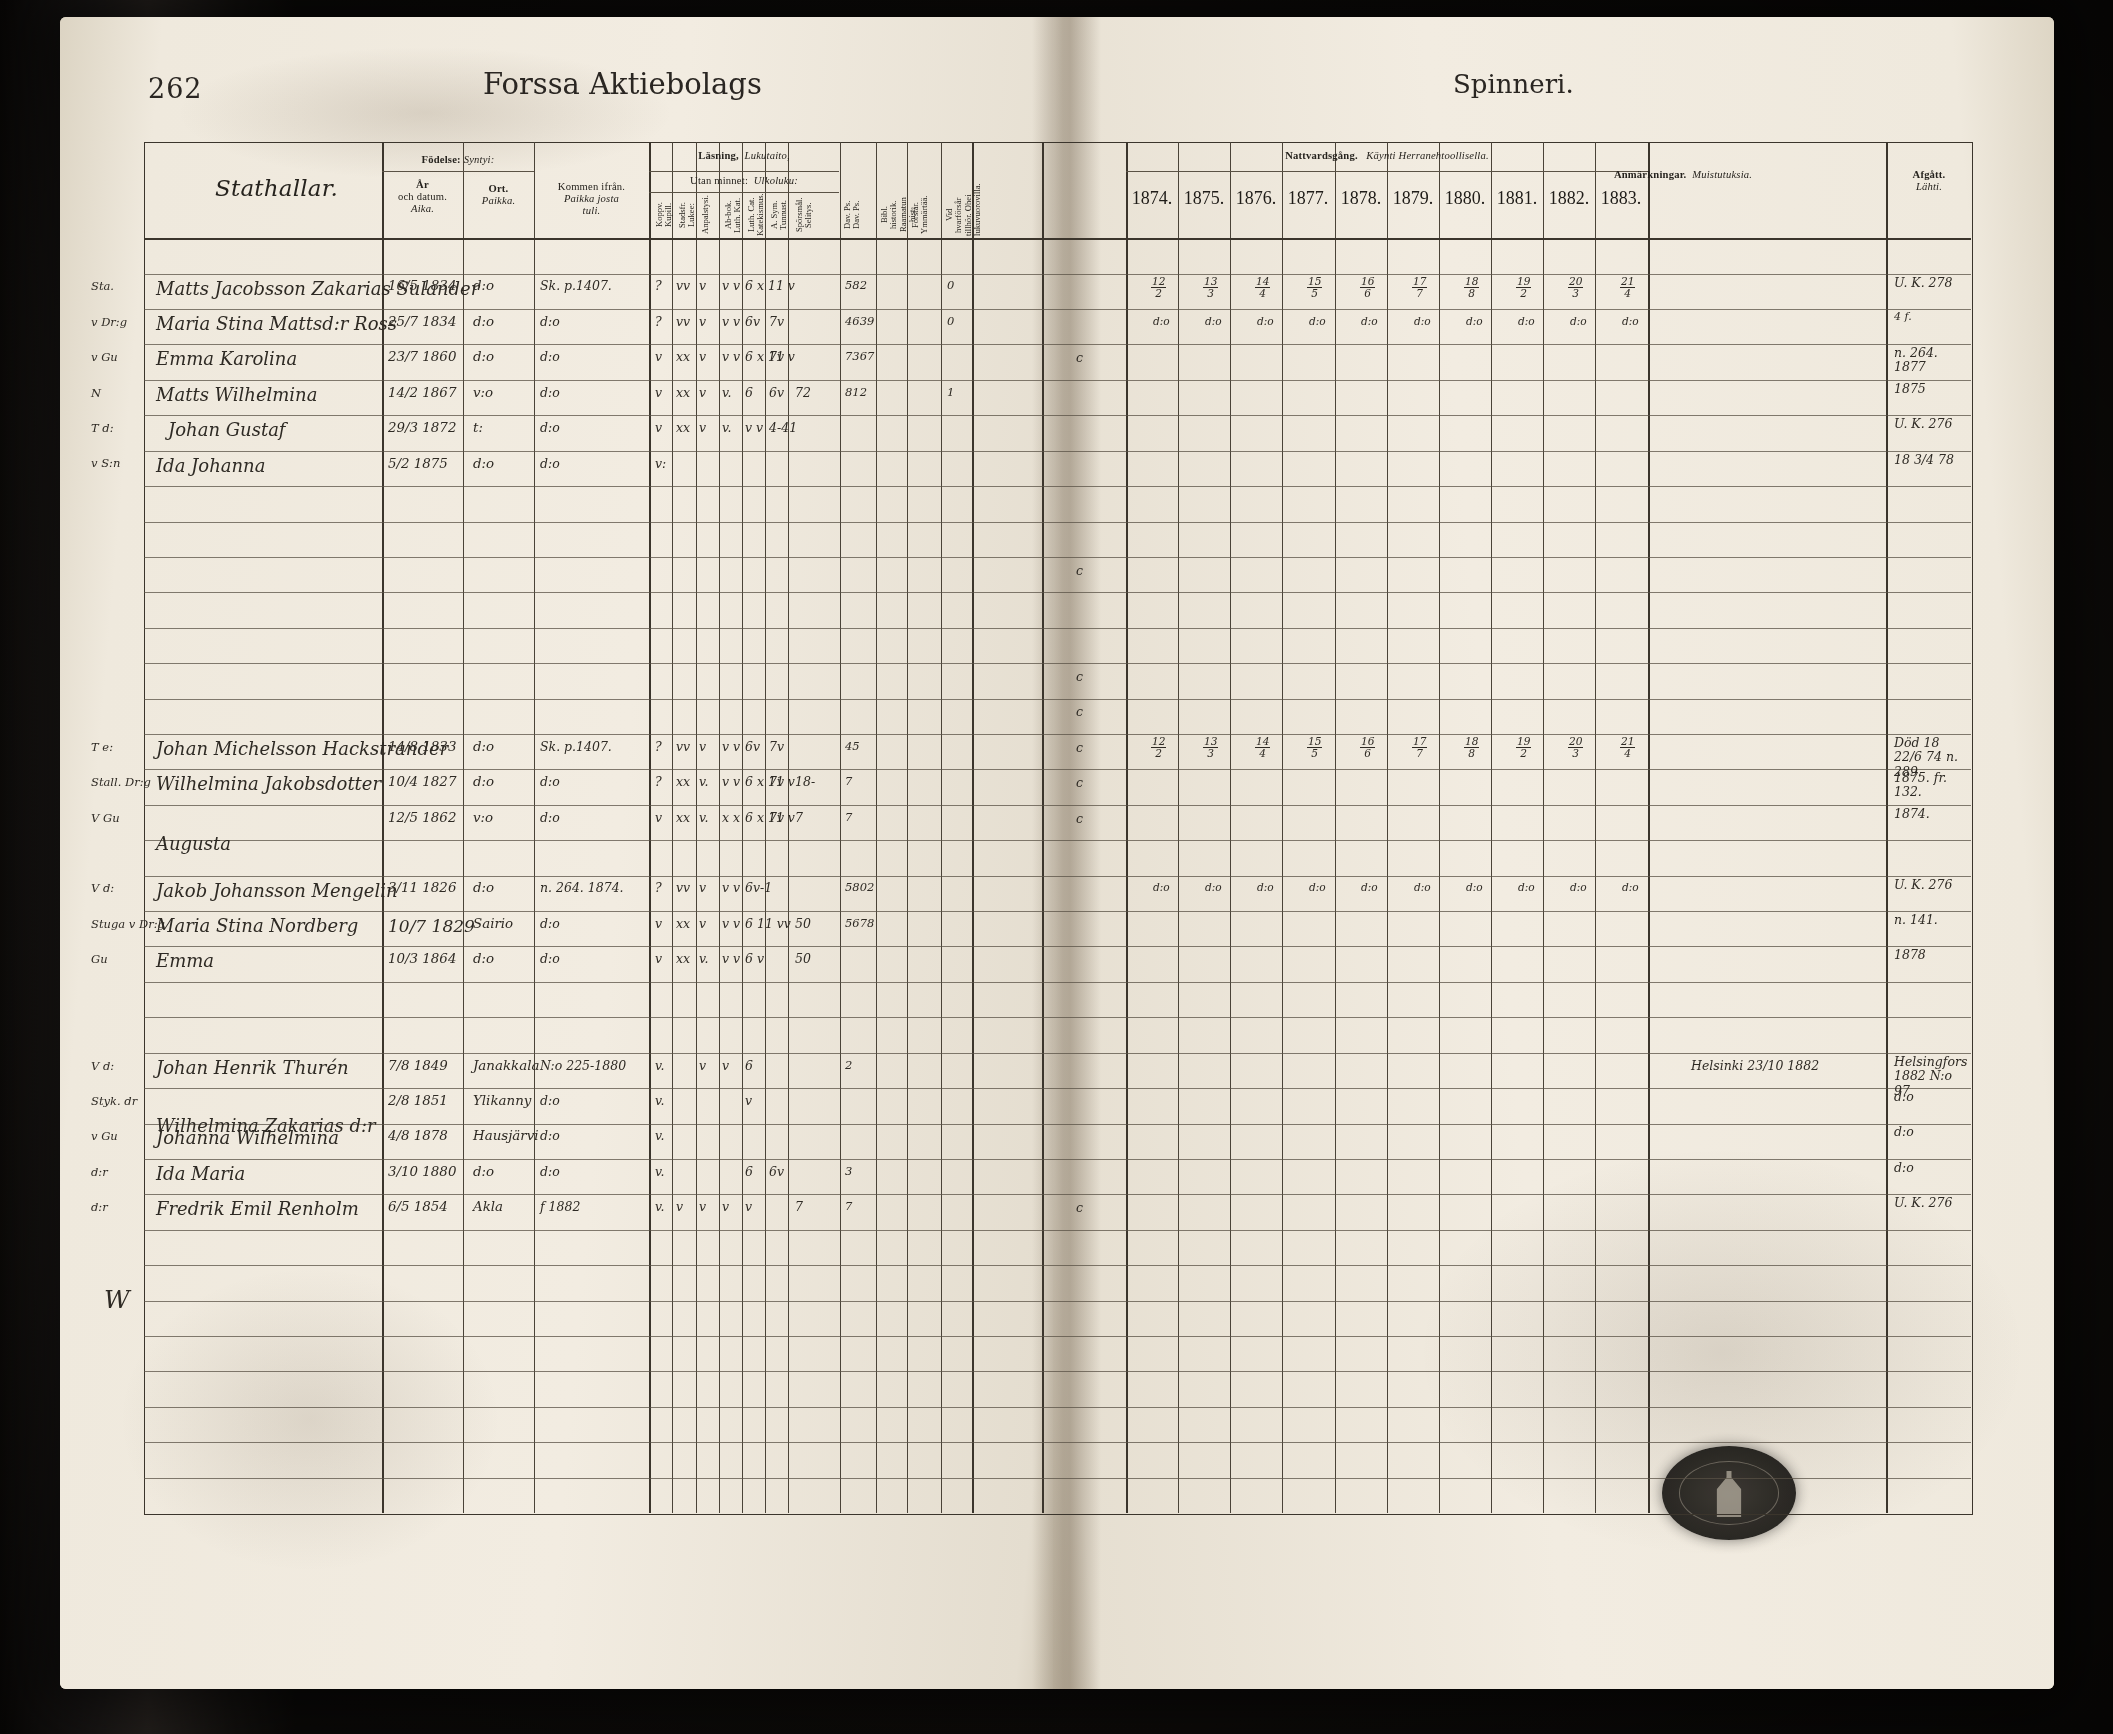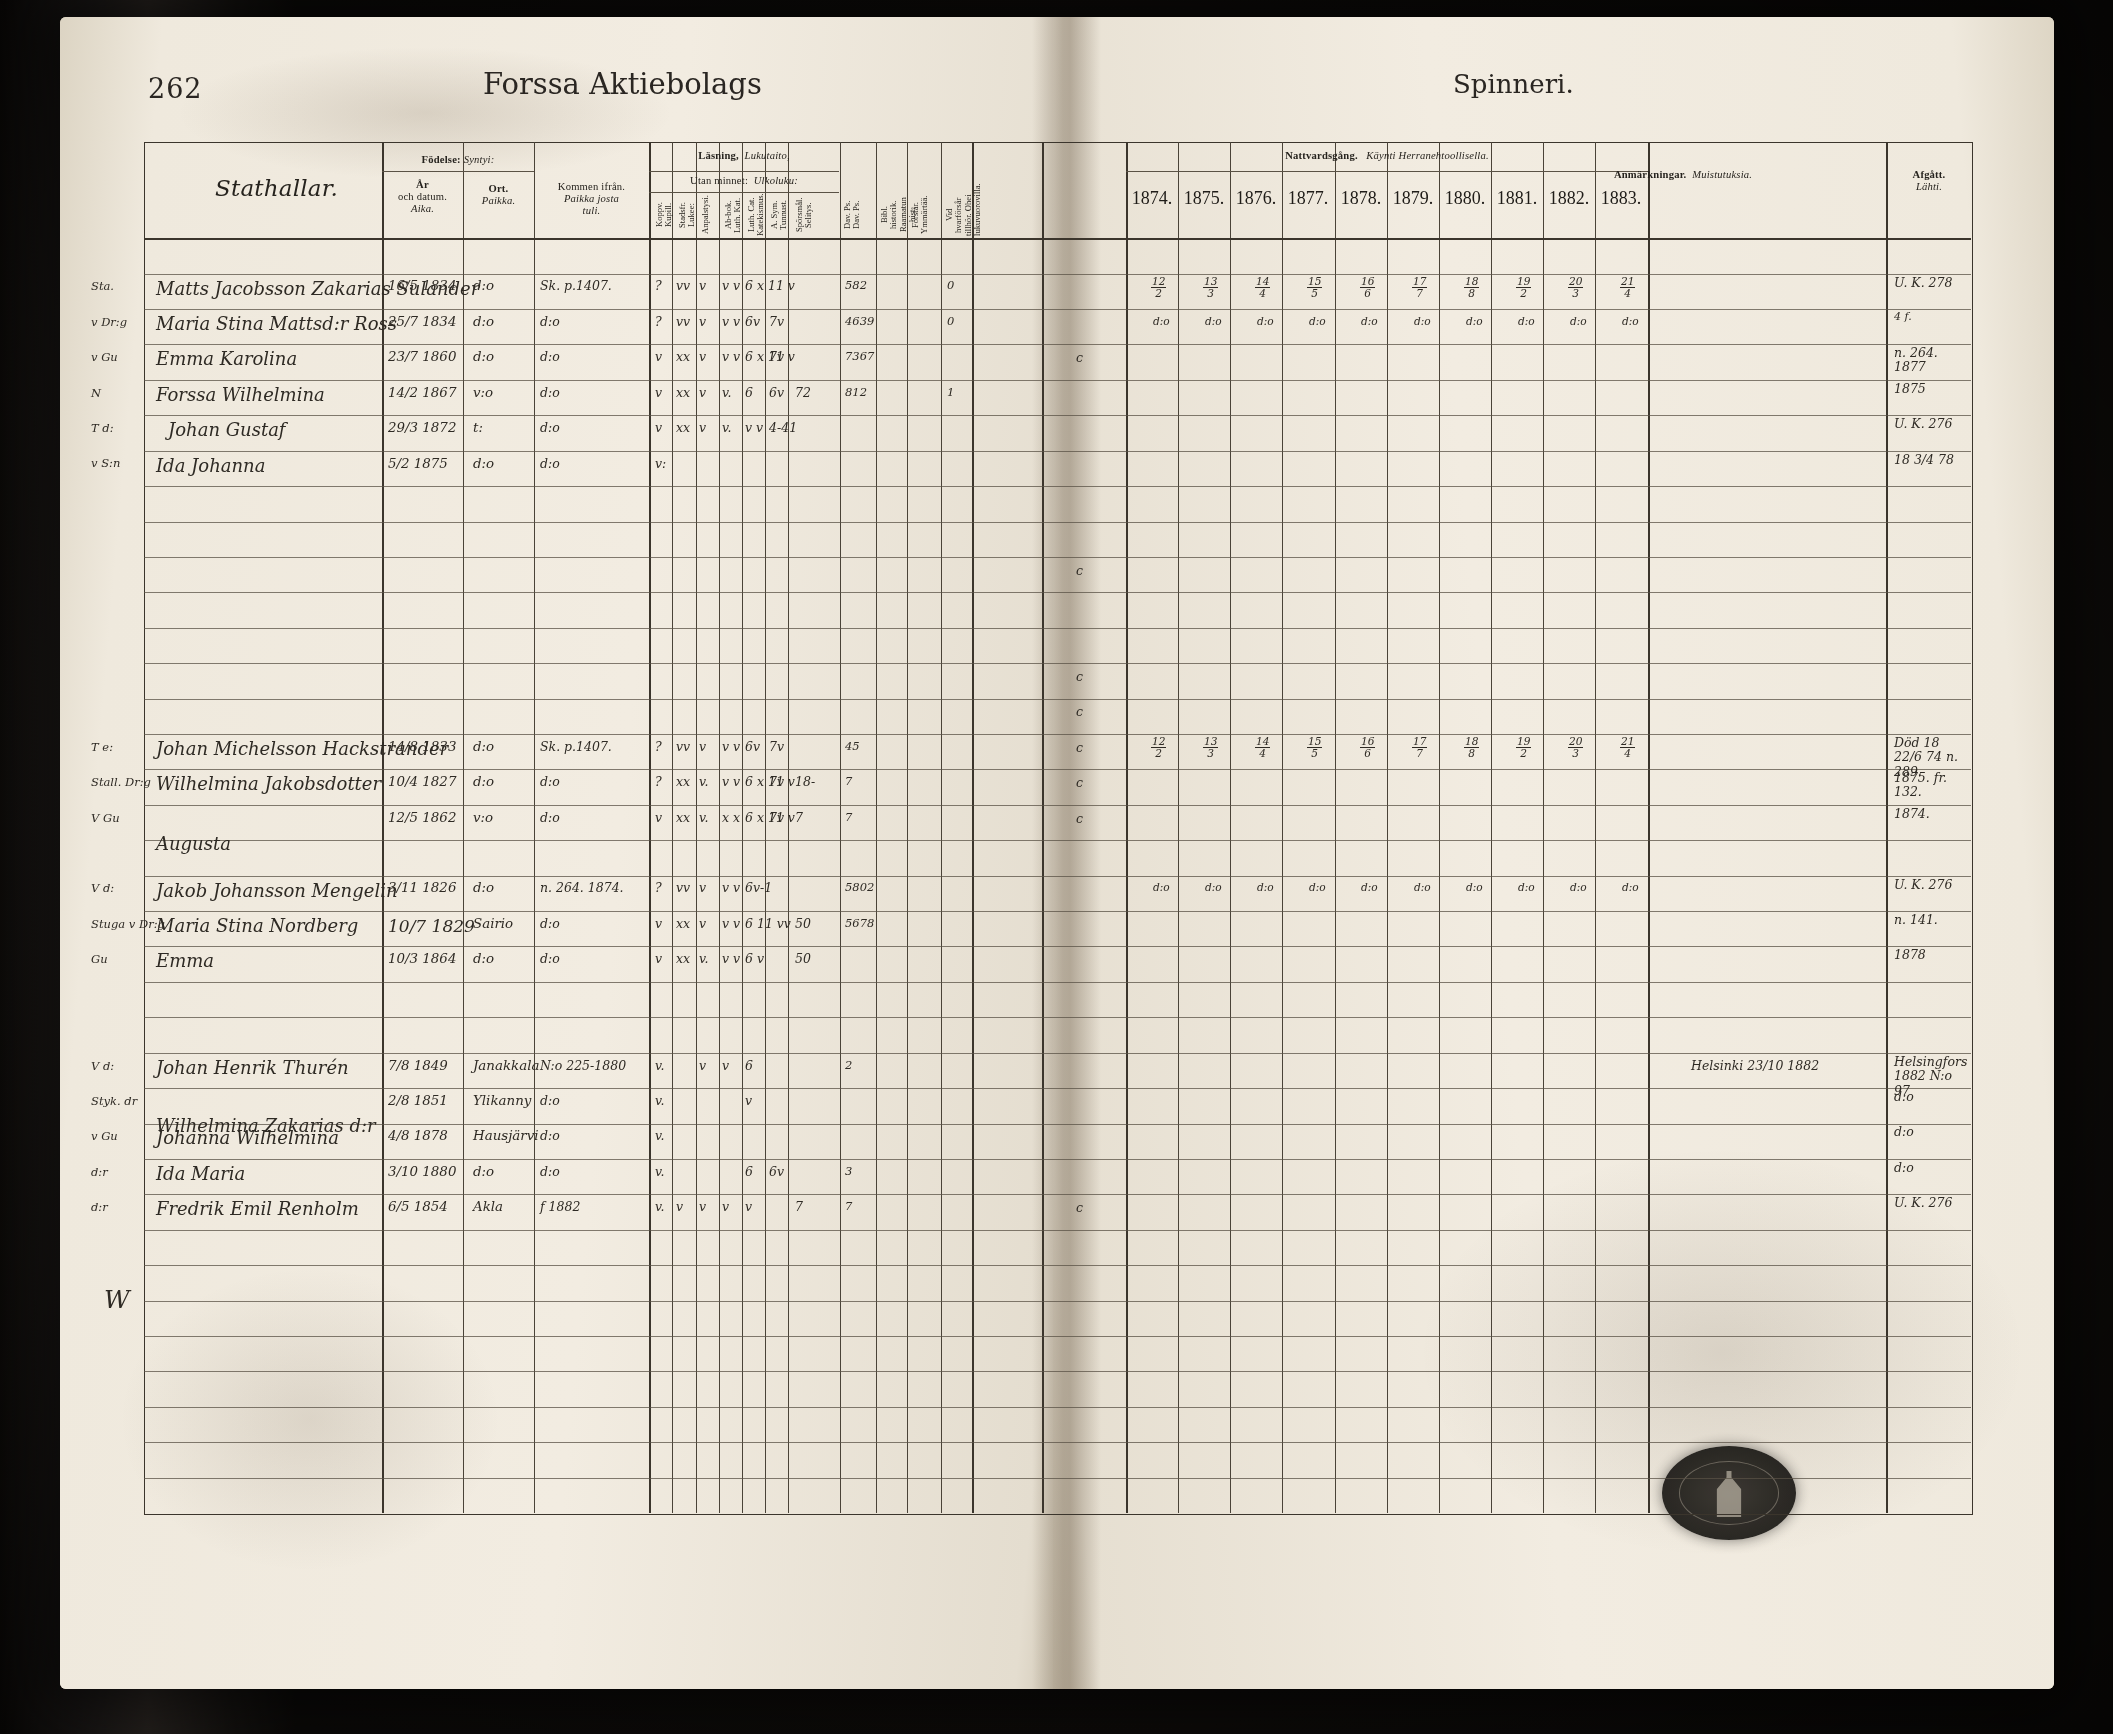--- a/index.html
+++ b/index.html
@@ -261,21 +261,21 @@
       <div class="cellhand" style="left: 540px; top: 349px; font-size: 12.5px;">d:o</div>
       <div class="cellhand" style="left: 655px; top: 349px; font-size: 12.5px;">v</div>
       <div class="cellhand" style="left: 676px; top: 349px; font-size: 12.5px;">xx</div>
       <div class="cellhand" style="left: 699px; top: 349px; font-size: 12.5px;">v</div>
       <div class="cellhand" style="left: 722px; top: 349px; font-size: 12.5px;">v v</div>
       <div class="cellhand" style="left: 745px; top: 349px; font-size: 12.5px;">6 x 11 v</div>
       <div class="cellhand" style="left: 769px; top: 349px; font-size: 12.5px;">7v</div>
       <div class="cellhand" style="left: 845px; top: 349px; font-size: 11.5px;">7367</div>
       <div class="cellhand" style="left: 1894px; top: 346px; font-size: 12.5px;;white-space:normal;width:75px;line-height:1.15;">n. 264. 1877</div>
       <div class="cellhand" style="left: 91px; top: 386px; font-size: 11.5px;">N</div>
-      <div class="cellhand" style="left: 156px; top: 384px; font-size: 18px;">Forssa Wilhelmina</div>
+      <div class="cellhand" style="left: 156px; top: 384px; font-size: 18px;">Matts Wilhelmina</div>
       <div class="cellhand" style="left: 388px; top: 385px; font-size: 13.4px;">14/2 1867</div>
       <div class="cellhand" style="left: 473px; top: 385px; font-size: 13.4px;">v:o</div>
       <div class="cellhand" style="left: 540px; top: 385px; font-size: 12.5px;">d:o</div>
       <div class="cellhand" style="left: 655px; top: 385px; font-size: 12.5px;">v</div>
       <div class="cellhand" style="left: 676px; top: 385px; font-size: 12.5px;">xx</div>
       <div class="cellhand" style="left: 699px; top: 385px; font-size: 12.5px;">v</div>
       <div class="cellhand" style="left: 722px; top: 385px; font-size: 12.5px;">v.</div>
       <div class="cellhand" style="left: 745px; top: 385px; font-size: 12.5px;">6</div>
       <div class="cellhand" style="left: 769px; top: 385px; font-size: 12.5px;">6v</div>
       <div class="cellhand" style="left: 795px; top: 385px; font-size: 12.5px;">72</div>

